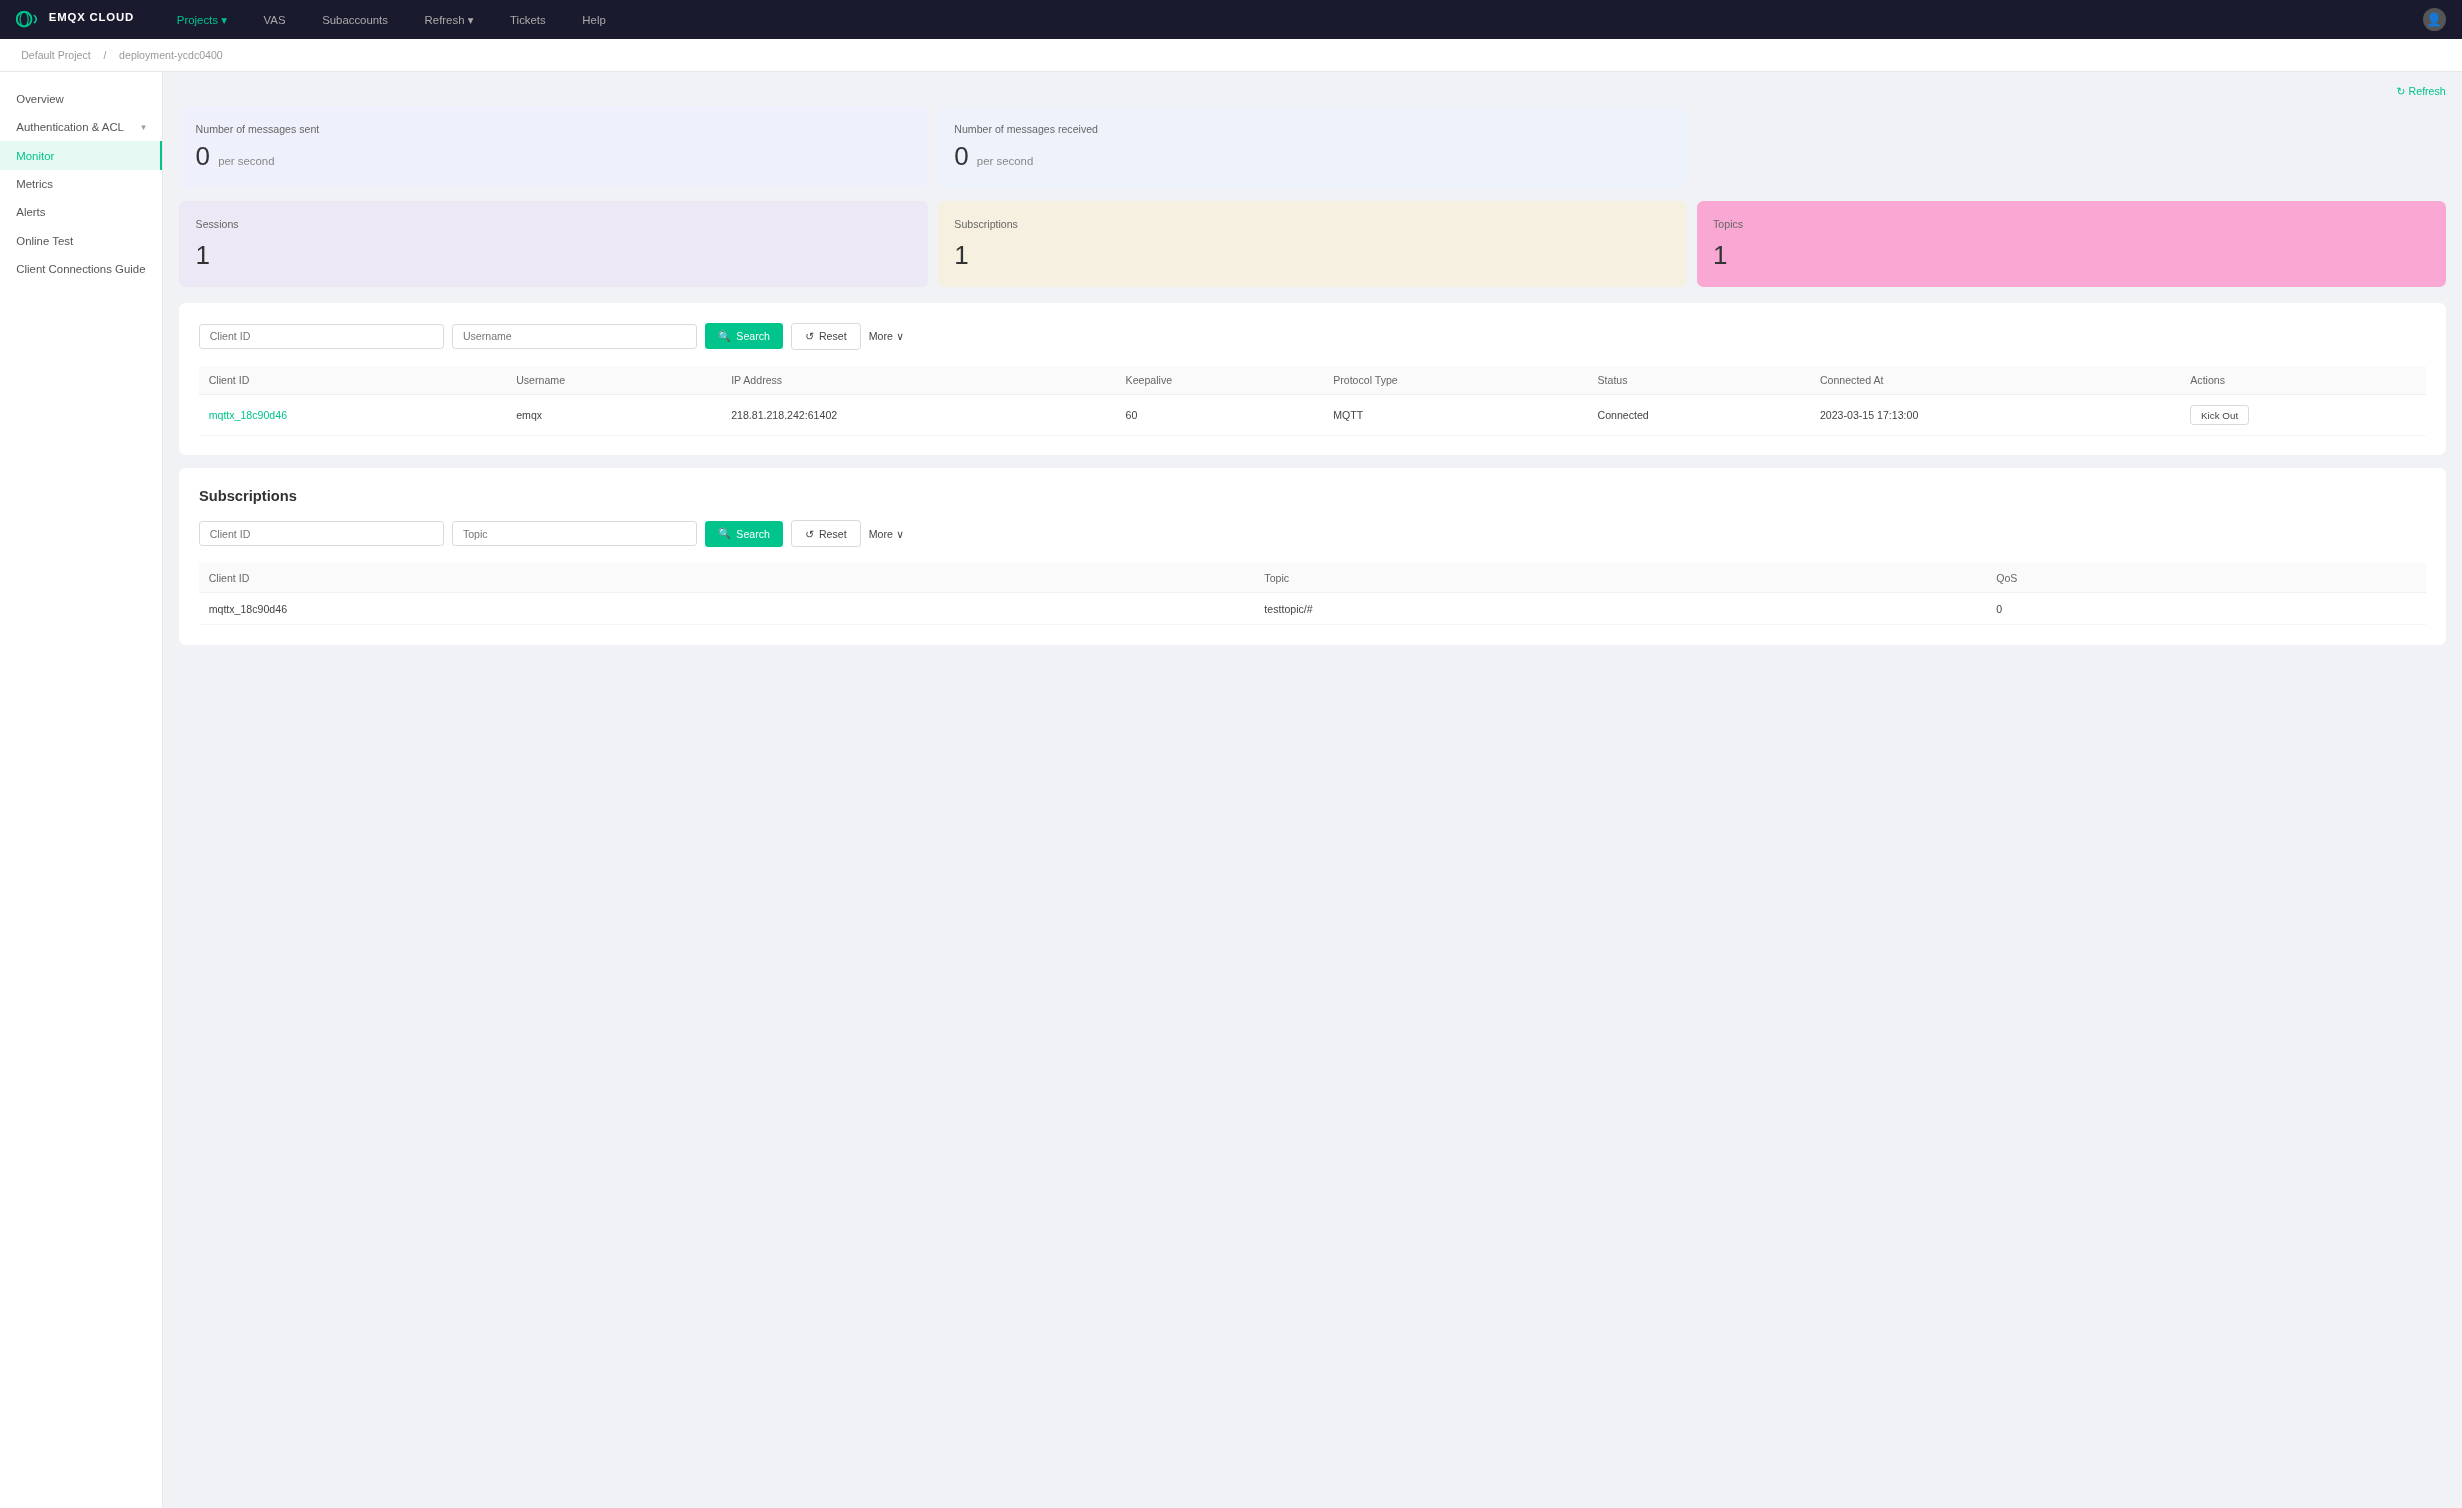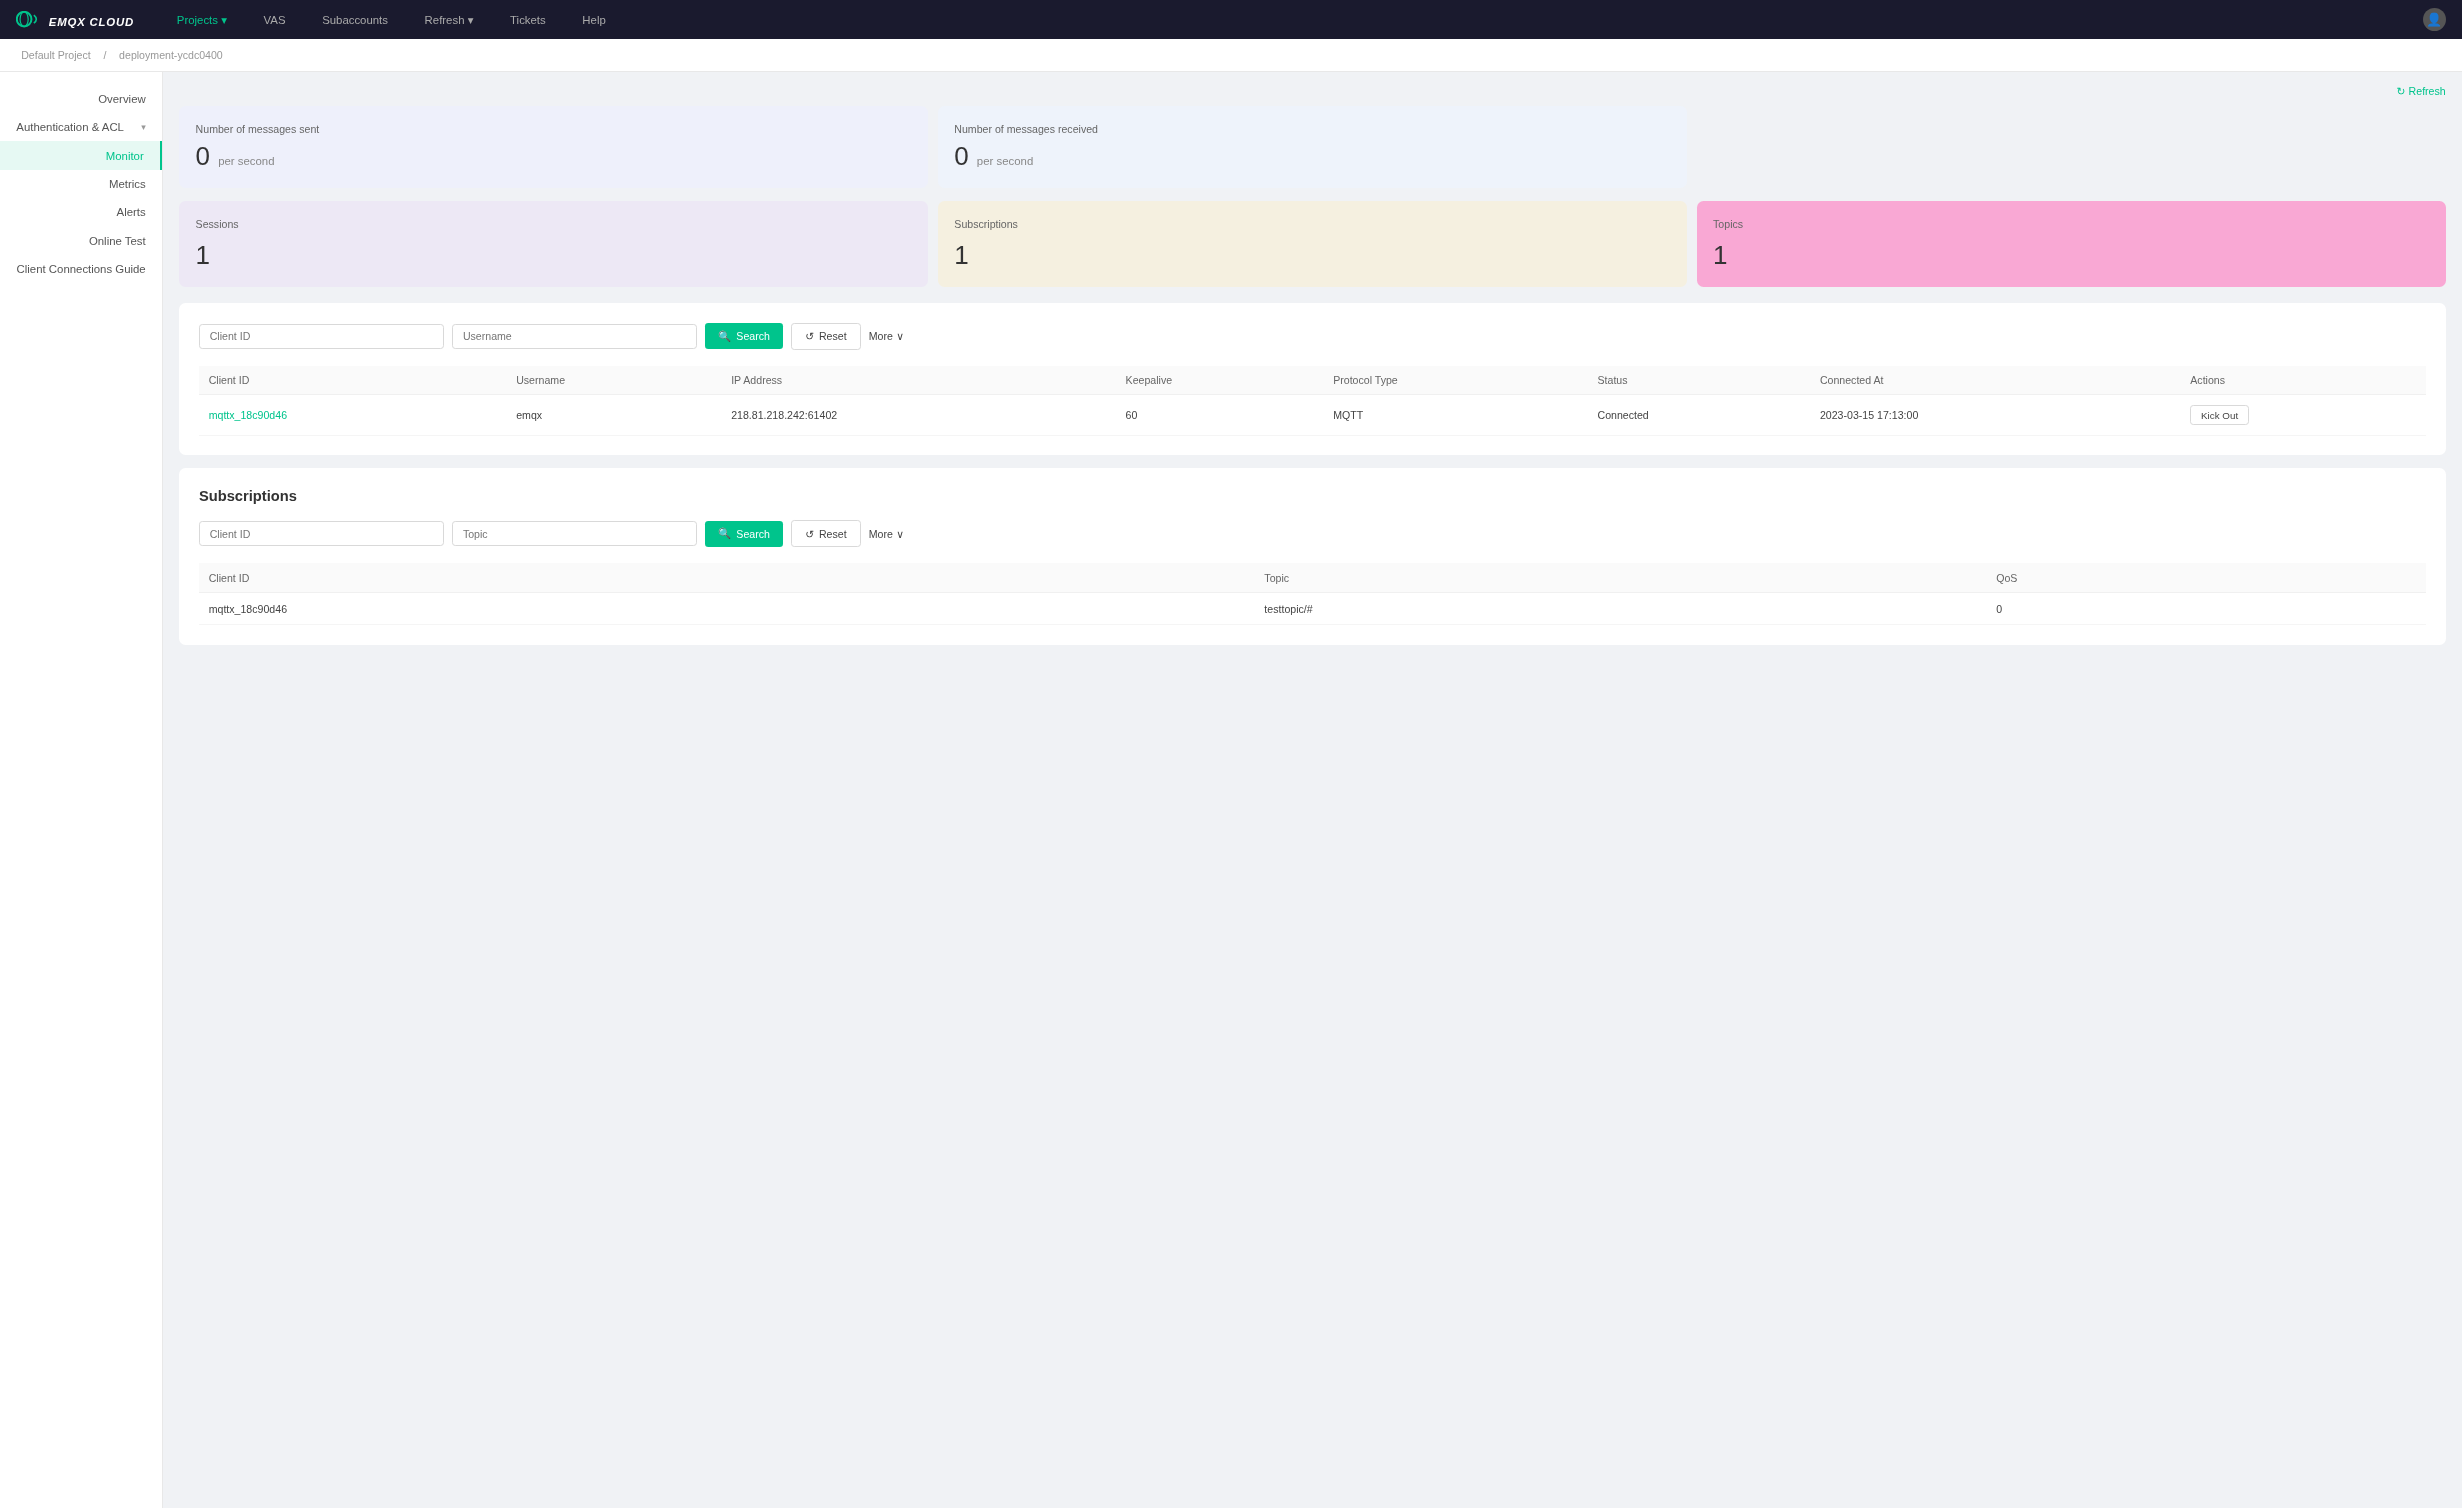--- a/index.html
+++ b/index.html
@@ -5,21 +5,21 @@
     * { box-sizing: border-box; margin: 0; padding: 0; }
     body { font-family: -apple-system, BlinkMacSystemFont, 'Segoe UI', sans-serif; background: #f0f2f5; font-size: 11.4px; color: #333; }
 
     
     .topnav {
       background: #1a1a2e;
       display: flex; align-items: center; padding: 0 16.3px; height: 39px;
       color: #fff;
     }
     .topnav-logo {
-      display: flex; align-items: flex-end; gap: 6.5px; margin-right: 33px; font-style: italic;
+      display: flex; align-items: flex-start; gap: 6.5px; margin-right: 33px;
     }
     .logo-icon {
       width: 26px; height: 16.3px;
     }
     .topnav-brand { color: #fff; font-weight: 600; font-size: 11.4px; letter-spacing: 0.8px; }
     .topnav-links { display: flex; align-items: center; gap: 17px; flex: 1; }
     .topnav-link {
       color: #aaa; padding: 4.9px 9.8px; cursor: pointer; font-size: 11.4px; border-radius: 3.3px;
     }
     .topnav-link.active { color: #00c48c; }
@@ -34,21 +34,21 @@
     .breadcrumb span { color: #999; margin: 0 4.9px; }
 
     
     .layout { display: flex; min-height: calc(100vh - 64px); }
 
     
     .sidebar {
       width: 163px; background: #fff; border-right: 0.8px solid #e8e8e8; padding: 13px 0; flex-shrink: 0;
     }
     .sidebar-item {
-      padding: 8.2px 16.3px; cursor: pointer; font-size: 11.4px; color: #555; display: flex; align-items: center; gap: 6.5px; justify-content: flex-end;
+      padding: 8.2px 16.3px; cursor: pointer; font-size: 11.4px; color: #555; display: flex; align-items: center; gap: 6.5px;
     }
     .sidebar-item.active { color: #00c48c; background: #e6f9f3; border-right: 2.5px solid #00c48c; }
     .sidebar-item-arrow { margin-left: auto; color: #999; font-size: 9px; }
 
     
     .main { flex: 1; padding: 13px 16.3px; overflow: auto; }
 
     
     .refresh-bar { display: flex; justify-content: flex-end; margin-bottom: 9.8px; }
     .refresh-btn { color: #00c48c; cursor: pointer; font-size: 10.6px; display: flex; align-items: center; gap: 3.3px; background: none; border: none; }

